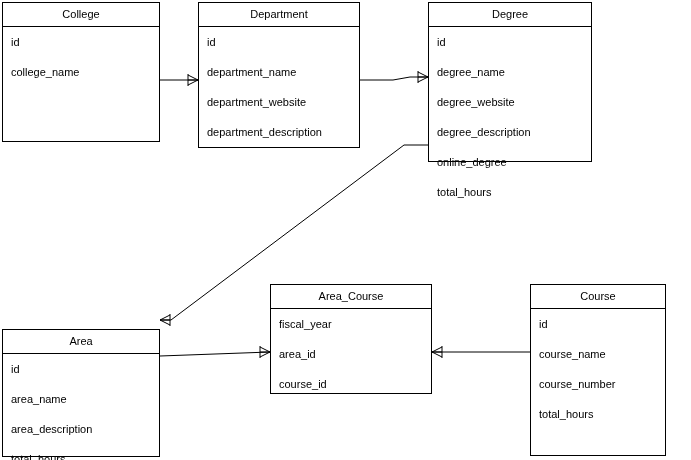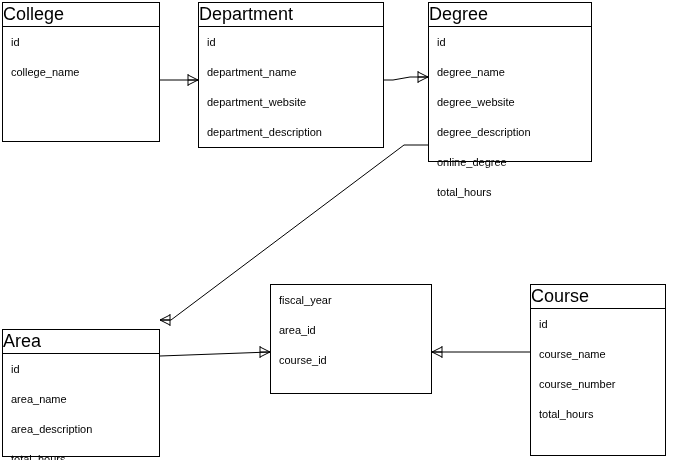--- a/index.html
+++ b/index.html
@@ -31,22 +31,22 @@
     position: absolute;
     box-sizing: border-box;
     border: 1px solid #000000;
     background: #ffffff;
     z-index: 2;
   }
   .entity-header {
     box-sizing: border-box;
     height: 24px;
     line-height: 23px;
-    text-align: left;
-    font-size: 18px;
+    text-align: center;
+    font-size: 11px;
     color: #000000;
     border-bottom: 1px solid #000000;
     background: #ffffff;
     white-space: nowrap;
     overflow: hidden;
   }
   .entity-fields {
     display: block;
   }
   .field {
@@ -104,21 +104,21 @@
     </svg>
 
   <div id="entities">
       <div class="entity" style="left: 2px; top: 2px; width: 158px; height: 140px;">
         <div class="entity-header">College</div>
         <div class="entity-fields">
           <div class="field">id</div>
           <div class="field">college_name</div>
         </div>
       </div>
-      <div class="entity" style="left: 198px; top: 2px; width: 186px; height: 146px;">
+      <div class="entity" style="left: 198px; top: 2px; width: 162px; height: 146px;">
         <div class="entity-header">Department</div>
         <div class="entity-fields">
           <div class="field">id</div>
           <div class="field">department_name</div>
           <div class="field">department_website</div>
           <div class="field">department_description</div>
         </div>
       </div>
       <div class="entity" style="left: 428px; top: 2px; width: 164px; height: 160px;">
         <div class="entity-header">Degree</div>
@@ -134,20 +134,21 @@
       <div class="entity" style="left: 2px; top: 284px; width: 158px; height: 128px; margin-top: 45px;">
         <div class="entity-header">Area</div>
         <div class="entity-fields">
           <div class="field">id</div>
           <div class="field">area_name</div>
           <div class="field">area_description</div>
           <div class="field">total_hours</div>
         </div>
       </div>
       <div class="entity" style="left: 270px; top: 284px; width: 162px; height: 110px;">
+        <div class="entity-header">Area_Course</div>
         <div class="entity-fields">
           <div class="field">fiscal_year</div>
           <div class="field">area_id</div>
           <div class="field">course_id</div>
         </div>
       </div>
       <div class="entity" style="left: 530px; top: 284px; width: 136px; height: 172px;">
         <div class="entity-header">Course</div>
         <div class="entity-fields">
           <div class="field">id</div>

